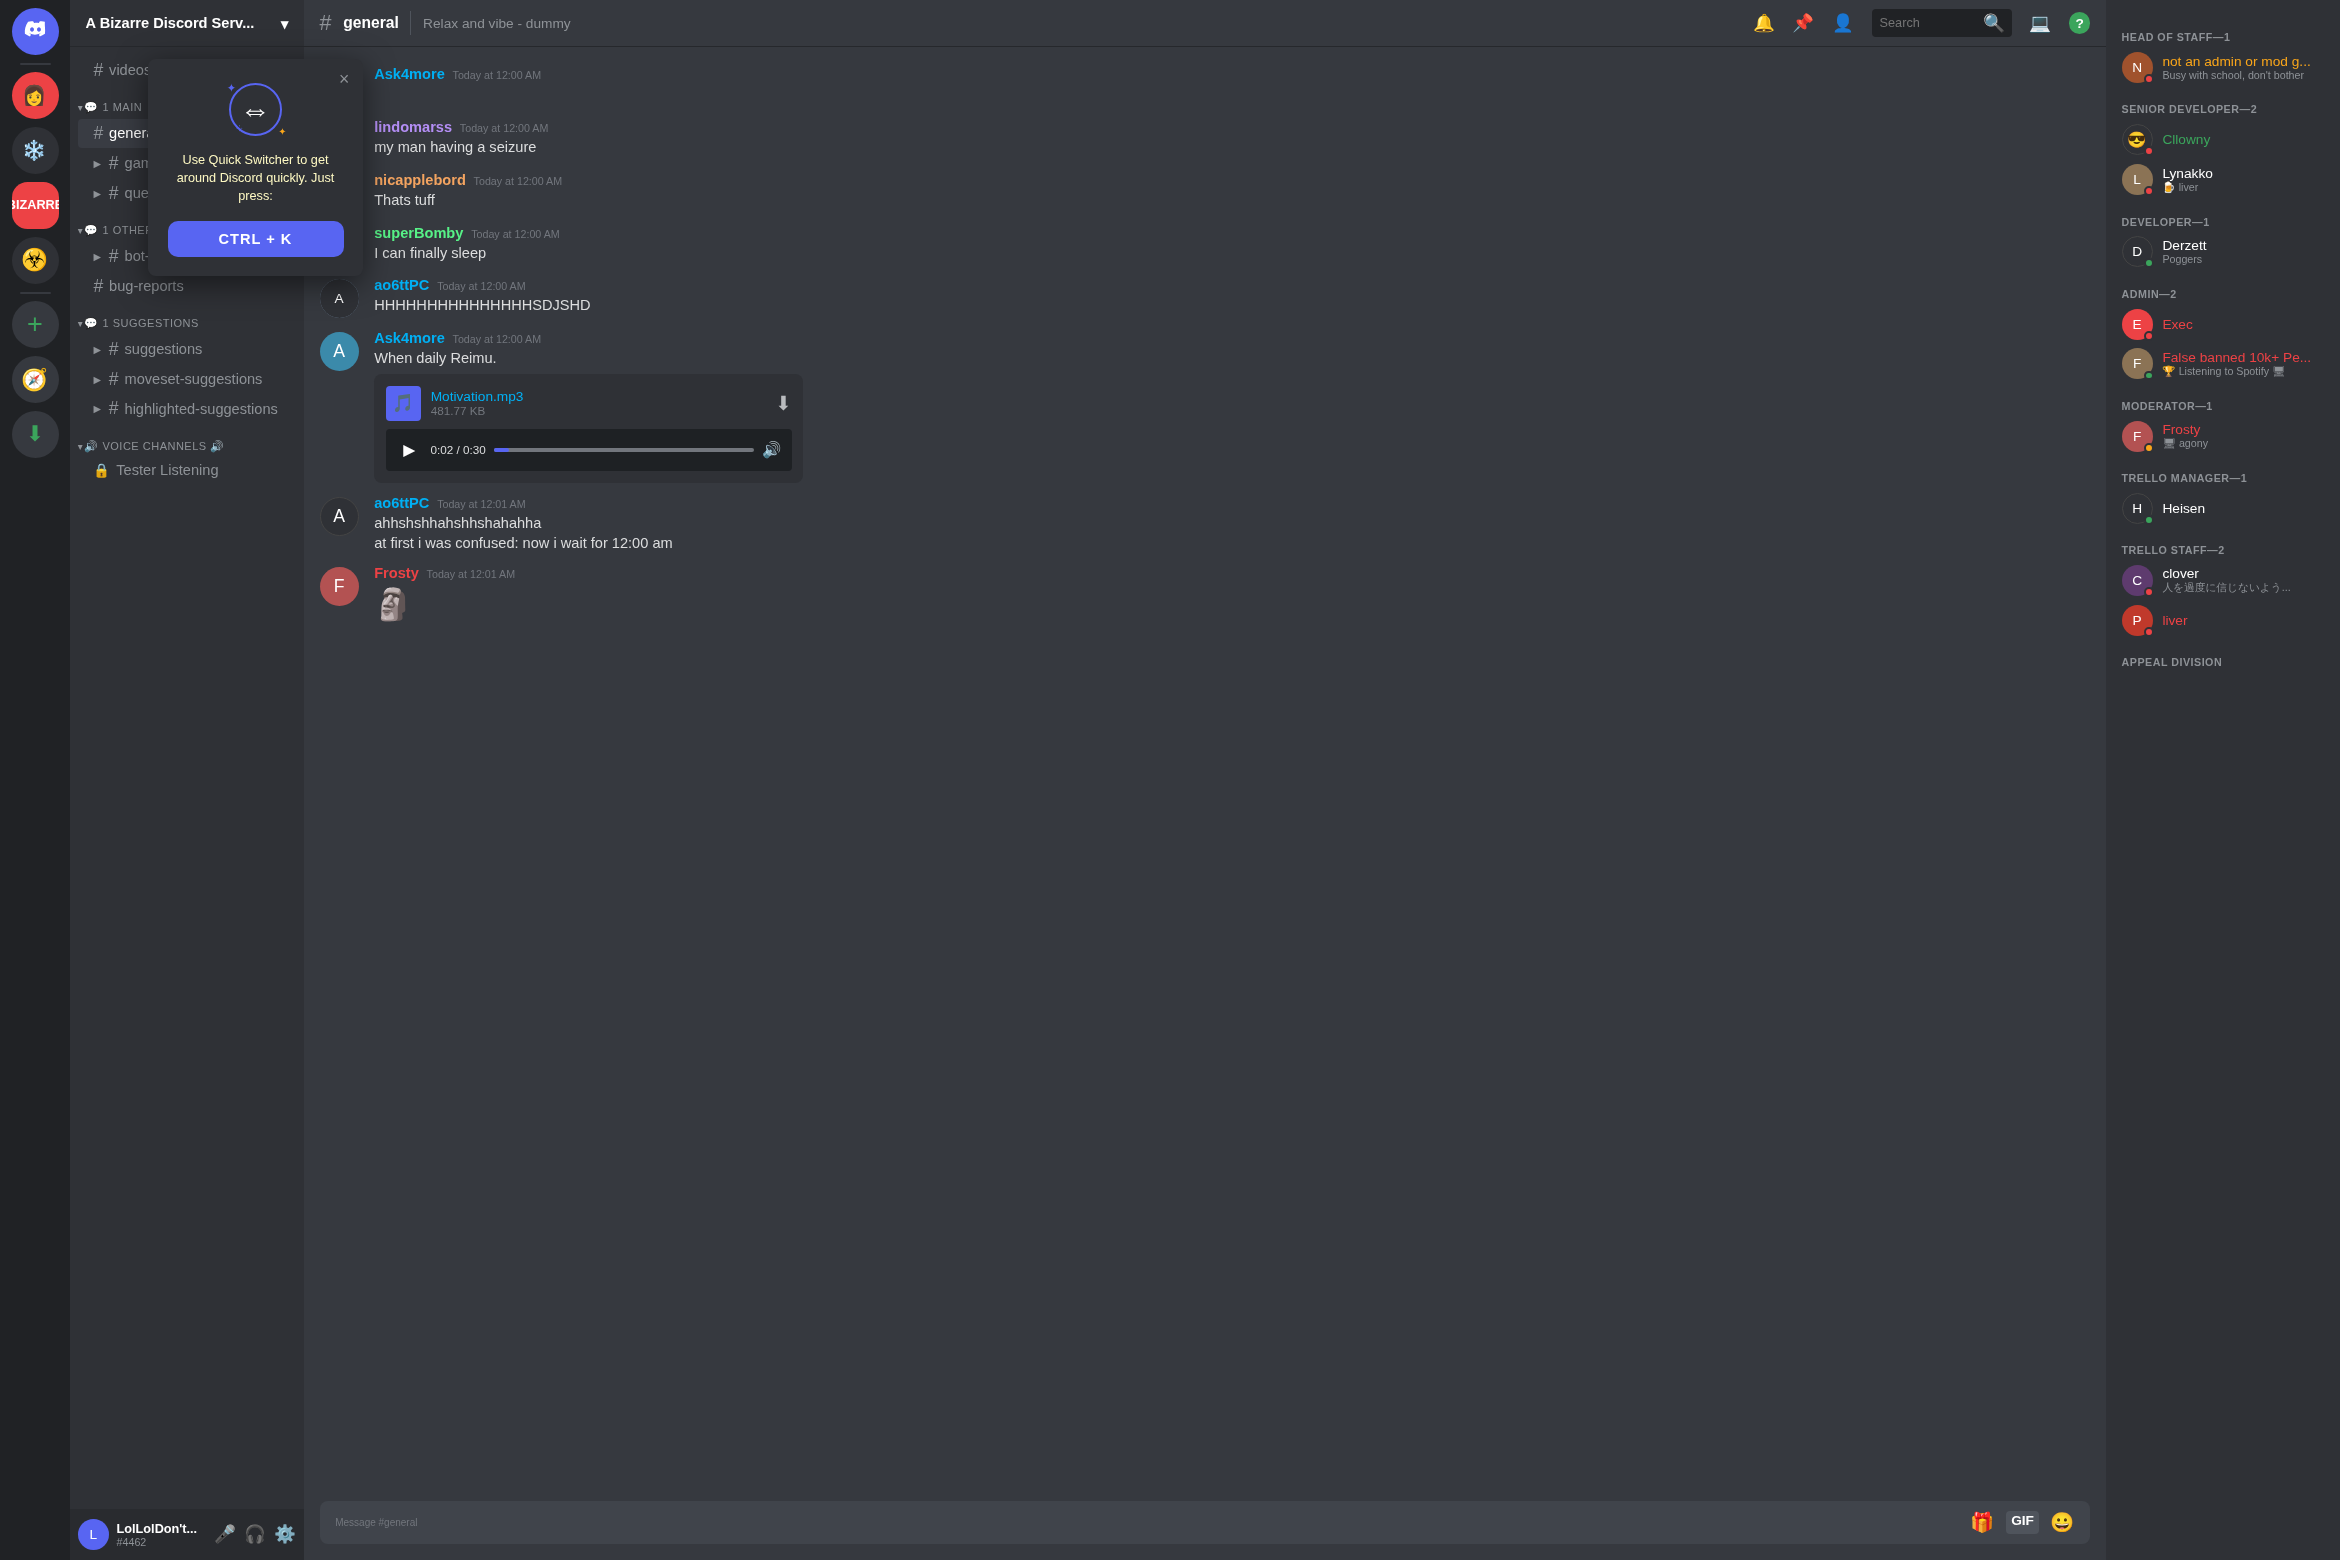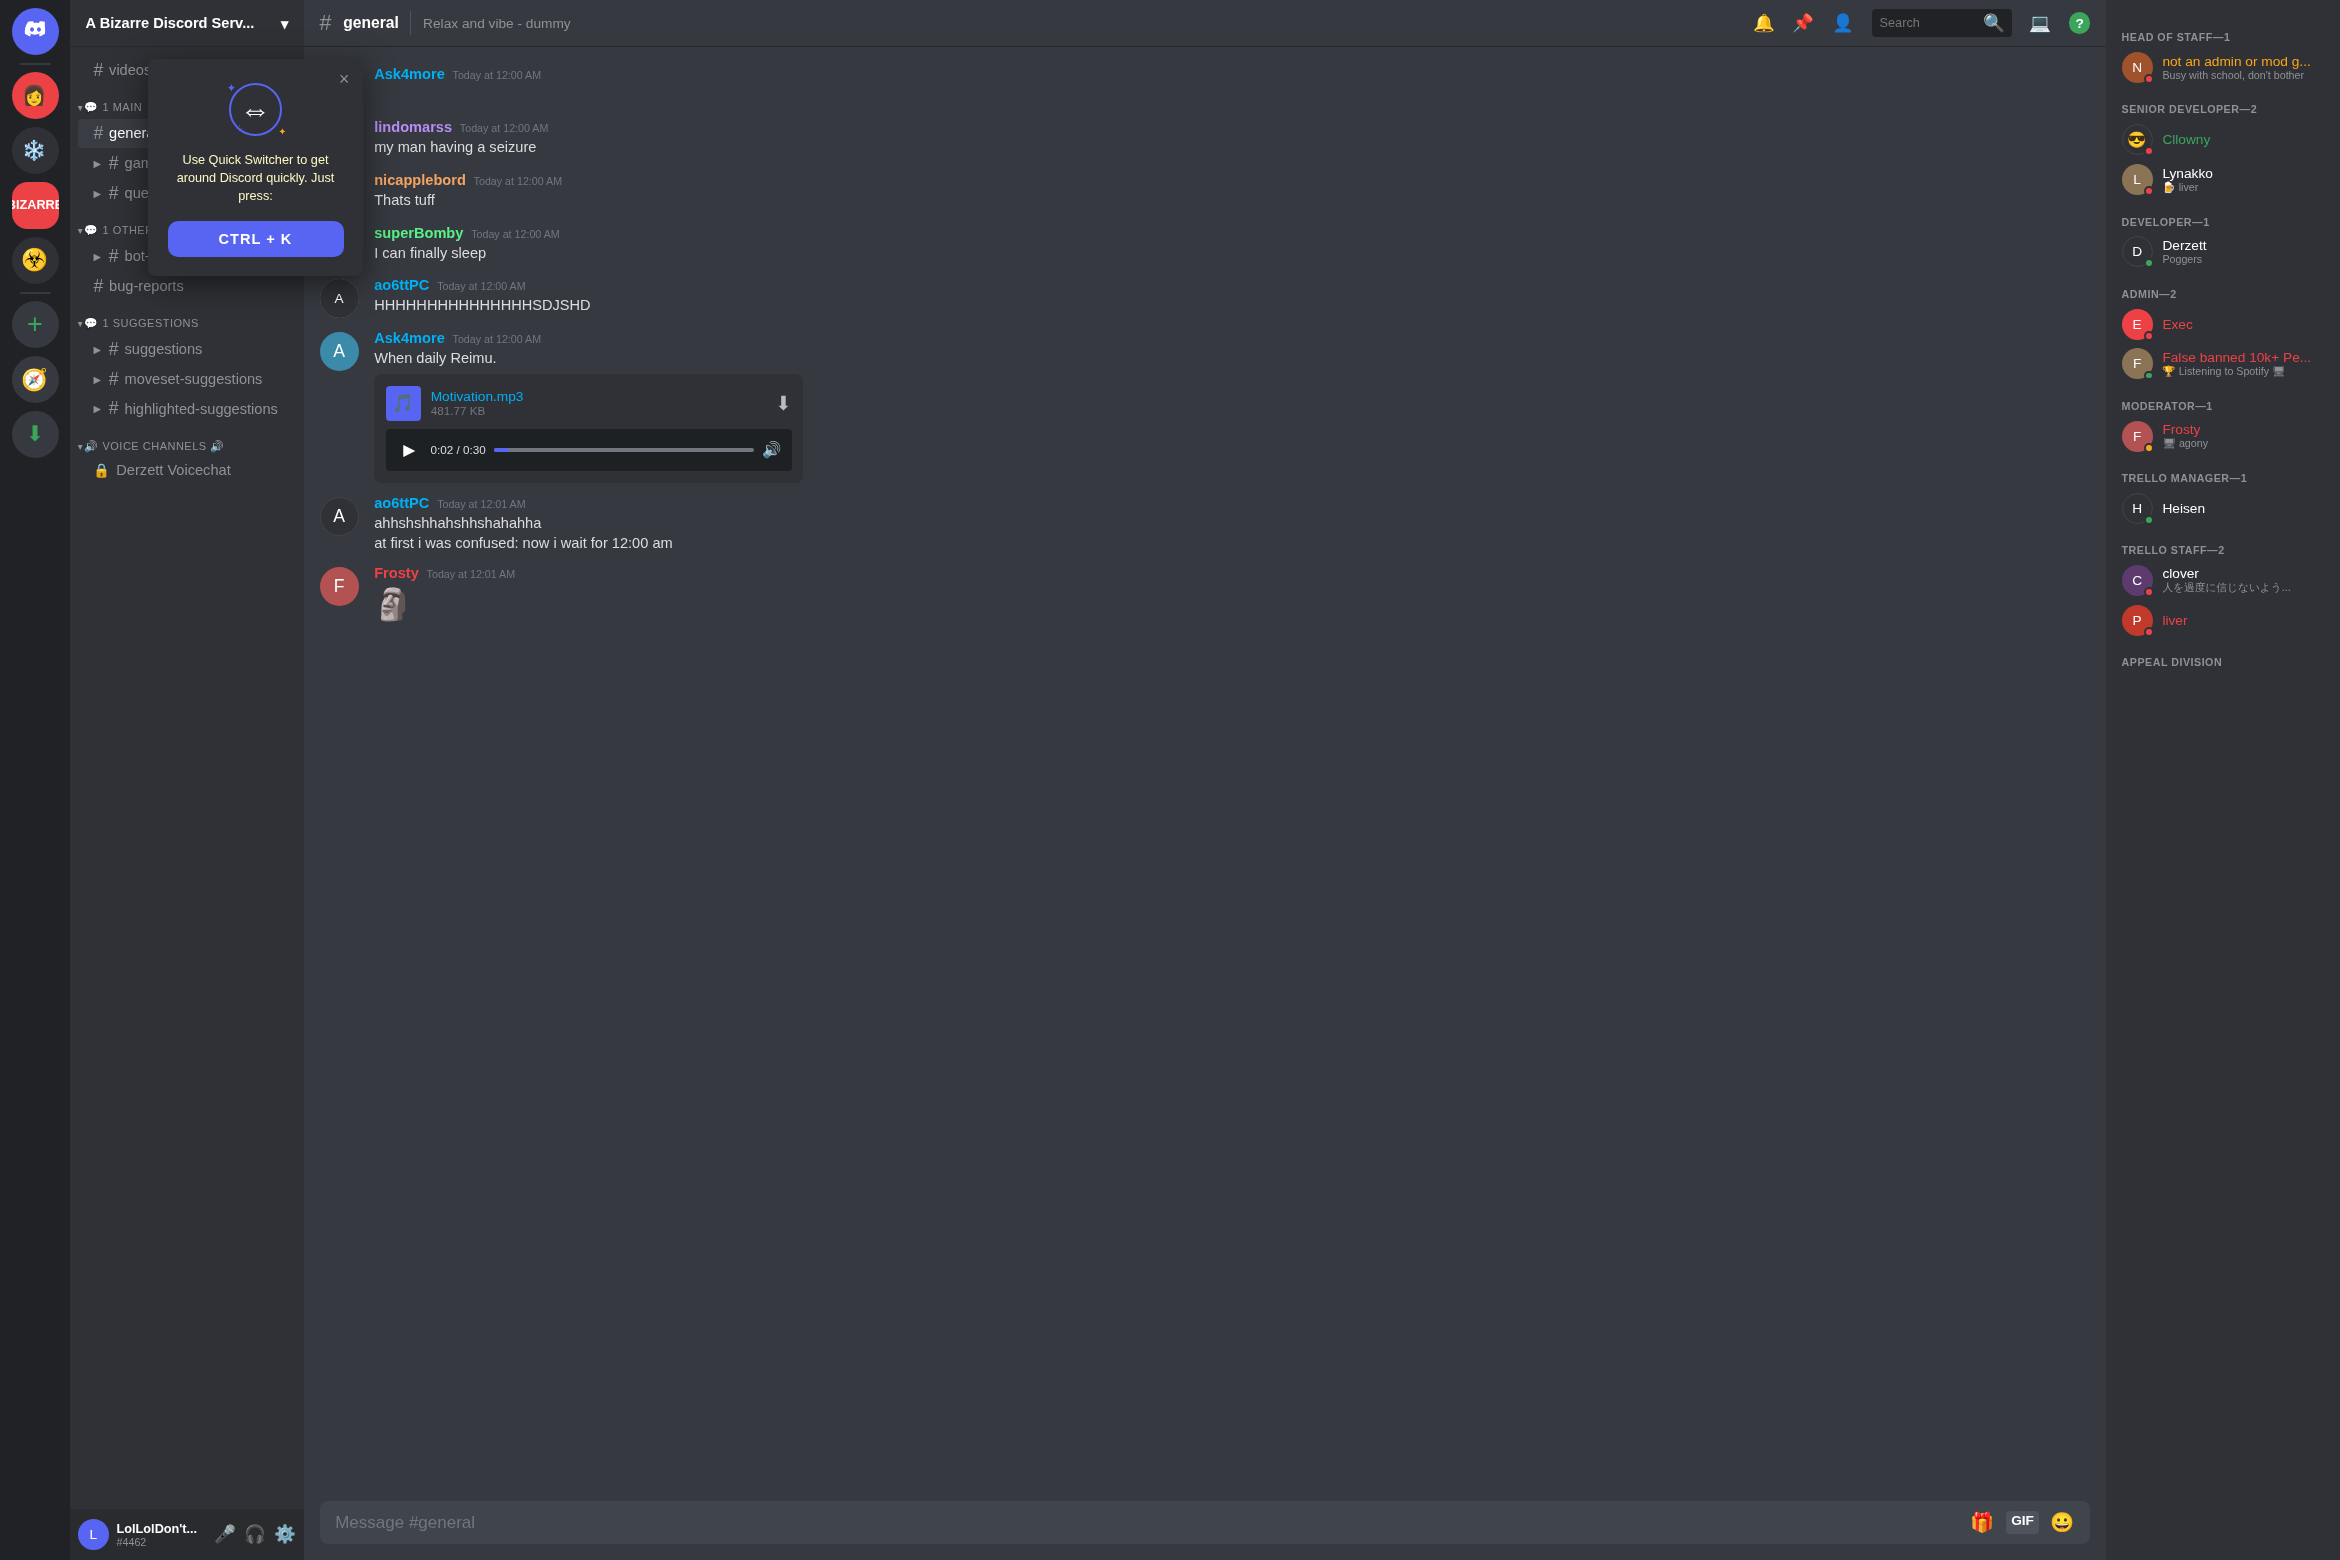--- a/index.html
+++ b/index.html
@@ -343,21 +343,21 @@
       padding: 0 15.6px;
       gap: 9.8px;
       min-height: 43px;
     }
     .message-input {
       flex: 1;
       background: none;
       border: none;
       outline: none;
       color: #dcddde;
-      font-size: 17px;
+      font-size: 10px;
       padding: 11.7px 0;
     }
     .message-input::placeholder { color: #72767d; }
     .input-icons { display: flex; gap: 11.7px; color: #b9bbbe; font-size: 19.5px; }
     .slowmode-notice {
       text-align: right;
       font-size: 11.7px;
       color: #72767d;
       padding: 3.9px 3.9px 0;
       display: flex;
@@ -556,21 +556,21 @@
       <span class="channel-hash">#</span>
       <span>highlighted-suggestions</span>
     </div>
 
     <div class="channel-category-row">
       <span class="collapse-btn">▾</span>
       <span class="category-label">🔊 VOICE CHANNELS 🔊</span>
     </div>
     <div class="channel-item">
       <span style="font-size:13.7px;color:#8e9297;">🔒</span>
-      <span>Derzett Voicechat</span>
+      <span>Tester Listening</span>
     </div>
   </div>
 
   <div class="user-panel">
     <div class="user-panel-avatar" style="background:#5865f2;display:flex;align-items:center;justify-content:center;font-size:13.7px;color:#fff;">L</div>
     <div class="user-panel-info">
       <div class="user-panel-name">LolLolDon't...</div>
       <div class="user-panel-tag">#4462</div>
     </div>
     <div class="user-panel-icons">

